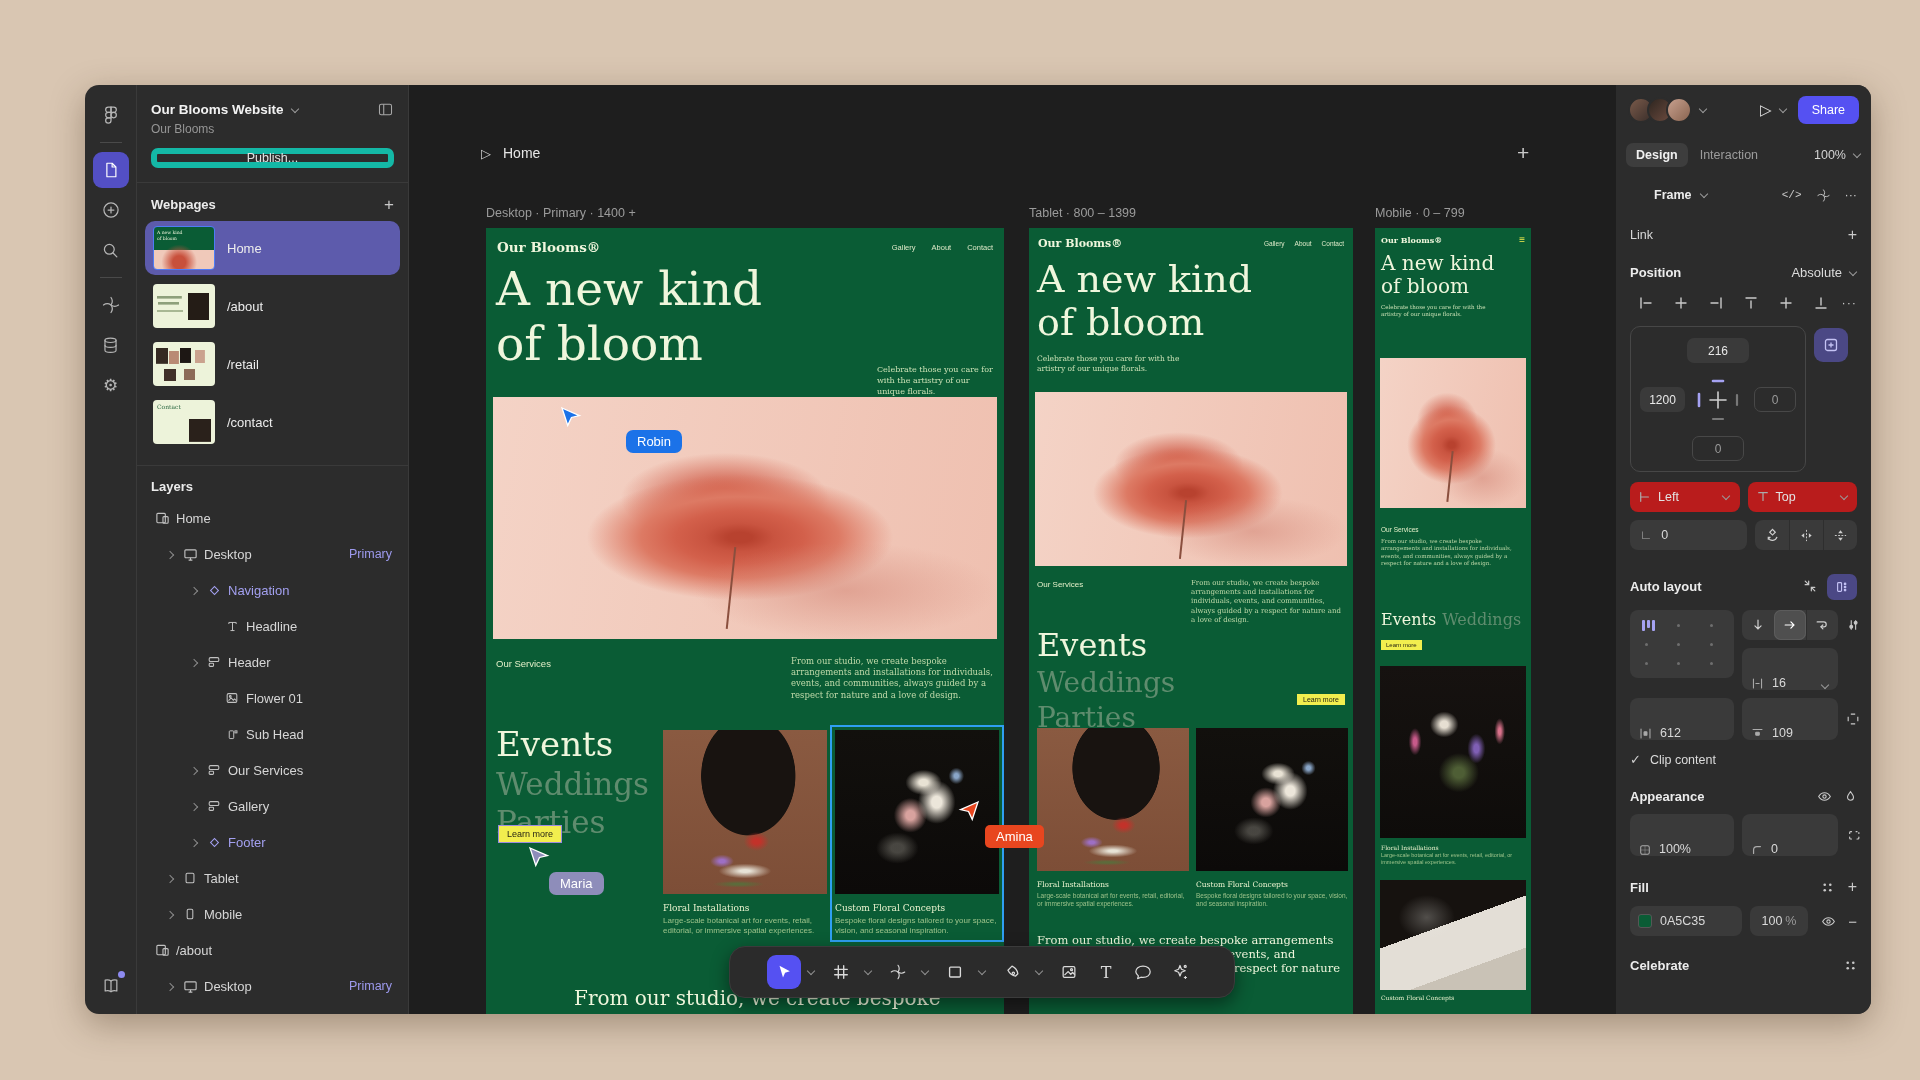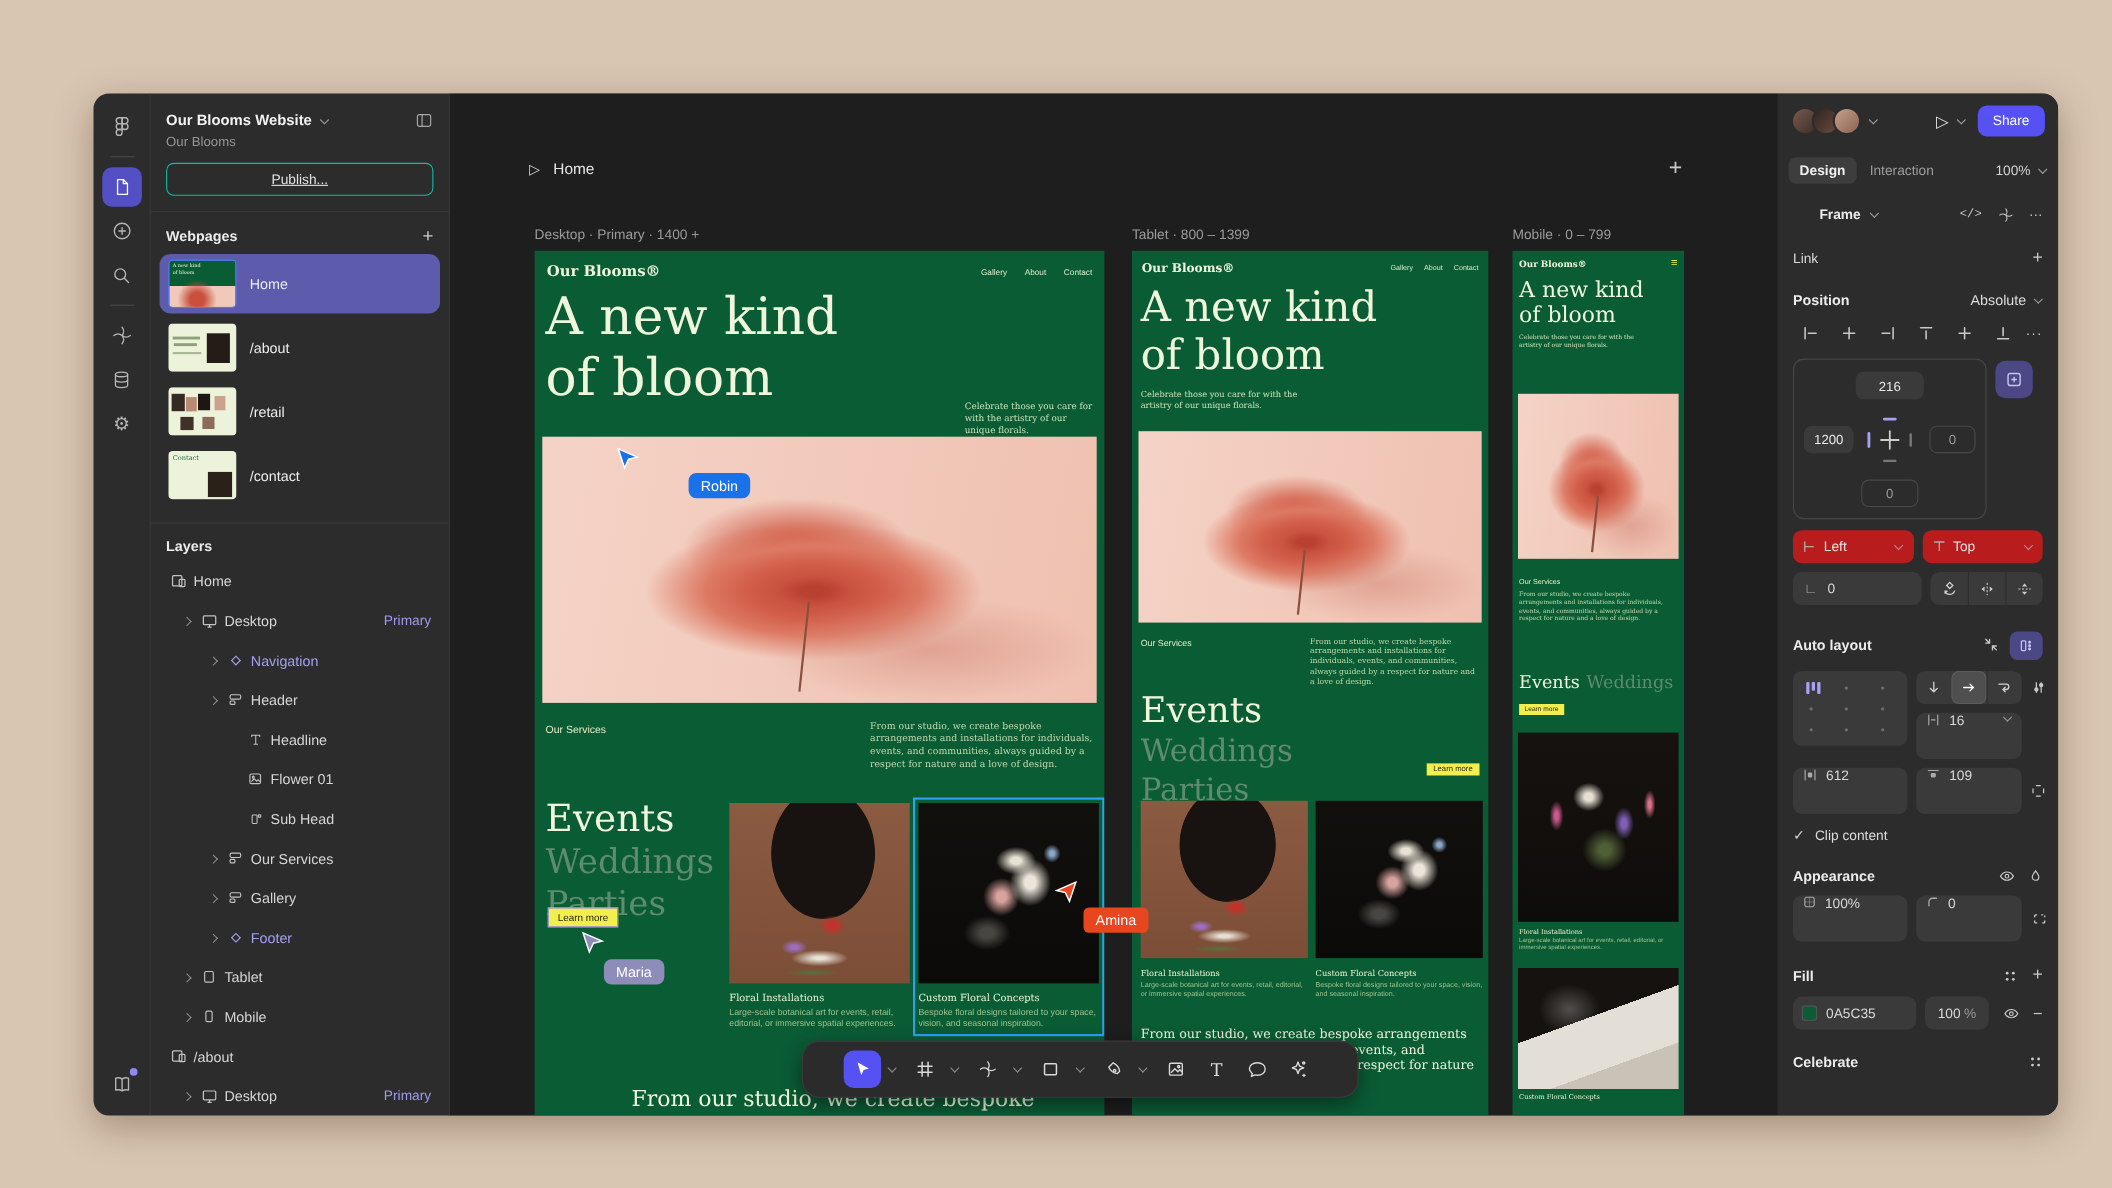--- a/index.html
+++ b/index.html
@@ -17,22 +17,22 @@
   .rail-spacer { flex:1; }
   .book-wrap { position:relative; margin-bottom:10px; }
   .book-dot { position:absolute; right:4px; top:3px; width:7px; height:7px; border-radius:50%; background:#8D8AF0; }
 
   
   .panel { width:272px; flex:none; display:flex; flex-direction:column; border-right:1px solid #3A3A3A; overflow:hidden; }
   .file-row { display:flex; align-items:center; gap:7px; padding:16px 14px 0; color:#F2F2F2; }
   .file-name { font-size:13.5px; font-weight:700; }
   .collapse { margin-left:auto; color:#A8A8A8; }
   .team { font-size:12px; color:#969696; padding:4px 14px 0; }
-  .publish { margin:12px 14px 0; height:30px; border:1px solid #14b8a6; border-radius:7px; color:#E2E2E2;
-             font-size:12.5px; display:flex; align-items:center; justify-content:center;text-decoration:underline; }
+  .publish { margin:12px 14px 0; height:20px; border:6px solid #14b8a6; border-radius:7px; color:#E2E2E2;
+             font-size:12.5px; display:flex; align-items:center; justify-content:center; }
   .hline { height:1px; background:#3A3A3A; margin-top:14px; }
   .sec-head { display:flex; align-items:center; padding:13px 14px 6px; color:#ECECEC; font-size:13px; font-weight:700; }
   .icon-plus { margin-left:auto; color:#C9C9C9; font-size:17px; font-weight:400; line-height:1; }
 
   .page-row { display:flex; align-items:center; gap:12px; margin:2px 8px; padding:5px 8px; border-radius:10px; }
   .page-row.sel { background:#5D5BAC; }
   .page-label { font-size:13px; color:#ECECEC; }
   .thumb { width:62px; height:44px; border-radius:4px; flex:none; position:relative; overflow:hidden; }
   .th-home { border:1.5px solid #4E7CF6;
     background-image:radial-gradient(circle at 42% 84%, #C8503C 0 13%, rgba(200,80,60,0) 36%),
@@ -226,21 +226,21 @@
   .rico { color:#ABABAB; }
   .btn3 { display:flex; background:#3A3A3A; border-radius:8px; overflow:hidden; }
   .b3 { width:34px; height:30px; display:flex; align-items:center; justify-content:center; color:#CFCFCF; }
   .b3 + .b3 { border-left:1px solid #2E2E2E; }
   .b3.sel { background:#4F4F4F; border-radius:7px; border-left:none; box-shadow:0 0 0 1px #5C5C5C inset; }
   .al-grid-wrap { display:grid; grid-template-columns:104px 96px 1fr; column-gap:8px; row-gap:8px; align-items:center; }
   .algrid { grid-row:1 / 3; background:#3A3A3A; border-radius:8px; height:68px; position:relative; align-self:start; }
   .dot { position:absolute; width:3px; height:3px; border-radius:50%; background:#6E6E6E; }
   .albars { position:absolute; left:12px; top:10px; display:flex; gap:2.5px; }
   .albars i { width:2.5px; background:#A5A2F2; border-radius:1px; display:block; }
-  .gapfld { height:42px; background:#3A3A3A; border-radius:8px; display:flex; align-items:flex-start; padding:0 9px; gap:8px; }
+  .gapfld { height:42px; background:#3A3A3A; border-radius:8px; display:flex; align-items:flex-end; padding:0 9px; gap:8px; }
   .gapfld .cv { margin-left:auto; color:#9A9A9A; }
   .padrow { display:grid; grid-template-columns:104px 96px 1fr; column-gap:8px; margin-top:8px; align-items:center; }
   .clip-row { display:flex; align-items:center; gap:9px; margin-top:12px; color:#DBDBDB; }
   .chk { color:#CFCFCF; font-size:13px; }
   .fld2 { display:grid; grid-template-columns:104px 96px 1fr; column-gap:8px; align-items:center; }
   .fillrow { display:flex; align-items:center; gap:8px; }
   .hexfld { width:112px; height:30px; background:#3A3A3A; border-radius:8px; display:flex; align-items:center; padding:0 8px; gap:8px; }
   .swatch { width:14px; height:14px; border-radius:3px; background:#0A5C35; border:1px solid #565656; }
   .opfld { width:58px; height:30px; background:#3A3A3A; border-radius:8px; display:flex; align-items:center; justify-content:center; gap:3px; }
   .pct { color:#9A9A9A; }
@@ -379,39 +379,39 @@
       <span class="exp">
           <i class="cvr"></i>
         </span>
       <span class="lic purple">
           <svg width="13" height="13" viewBox="0 0 16 16" fill="none" stroke="currentColor" stroke-width="1.3">
             <rect x="4.6" y="4.6" width="6.8" height="6.8" transform="rotate(45 8 8)"></rect>
           </svg>
         </span>
       <span class="llab purple">Navigation</span>
     </div>
+    <div class="lr" style="padding-left:84px">
+      <span class="lic">
+          <svg width="13" height="13" viewBox="0 0 16 16" fill="none" stroke="currentColor" stroke-width="1.2" stroke-linecap="round">
+            <path d="M3.5 4.5V3h9v1.5M8 3v10M6 13h4"></path>
+          </svg>
+        </span>
+      <span class="llab">Headline</span>
+    </div>
     <div class="lr" style="padding-left:50px">
       <span class="exp">
           <i class="cvr"></i>
         </span>
       <span class="lic">
           <svg width="14" height="14" viewBox="0 0 16 16" fill="none" stroke="currentColor" stroke-width="1.2">
             <rect x="2.5" y="3" width="11" height="4.5" rx="1.5"></rect>
             <rect x="2.5" y="9.5" width="5" height="3.5" rx="1"></rect>
           </svg>
         </span>
       <span class="llab">Header</span>
-    </div>
-    <div class="lr" style="padding-left:84px">
-      <span class="lic">
-          <svg width="13" height="13" viewBox="0 0 16 16" fill="none" stroke="currentColor" stroke-width="1.2" stroke-linecap="round">
-            <path d="M3.5 4.5V3h9v1.5M8 3v10M6 13h4"></path>
-          </svg>
-        </span>
-      <span class="llab">Headline</span>
     </div>
     <div class="lr" style="padding-left:84px">
       <span class="lic">
           <svg width="14" height="14" viewBox="0 0 16 16" fill="none" stroke="currentColor" stroke-width="1.2">
             <rect x="2.5" y="3" width="11" height="10" rx="1.5"></rect>
             <circle cx="6" cy="6.3" r="1"></circle>
             <path d="M4 11l3-3 2.5 2.5L11 9l2 2"></path>
           </svg>
         </span>
       <span class="llab">Flower 01</span>

